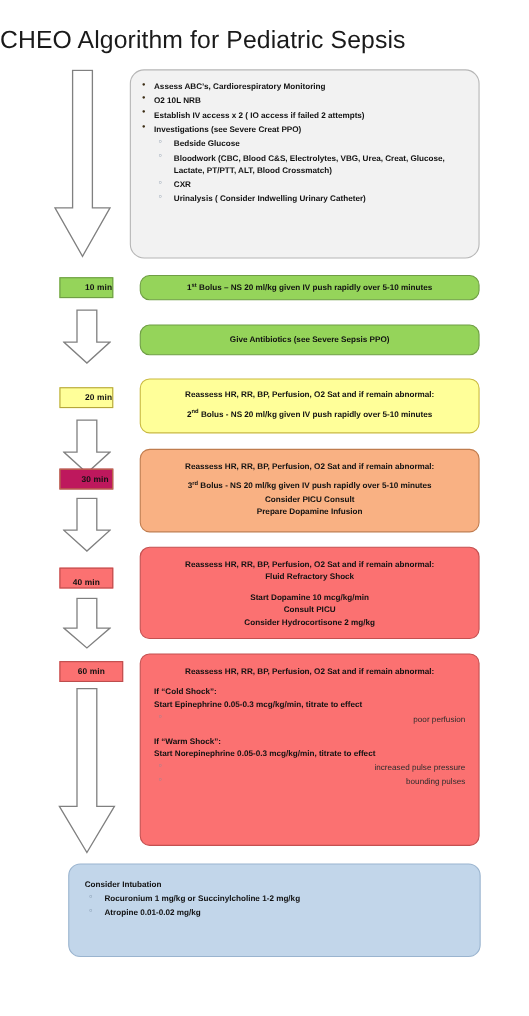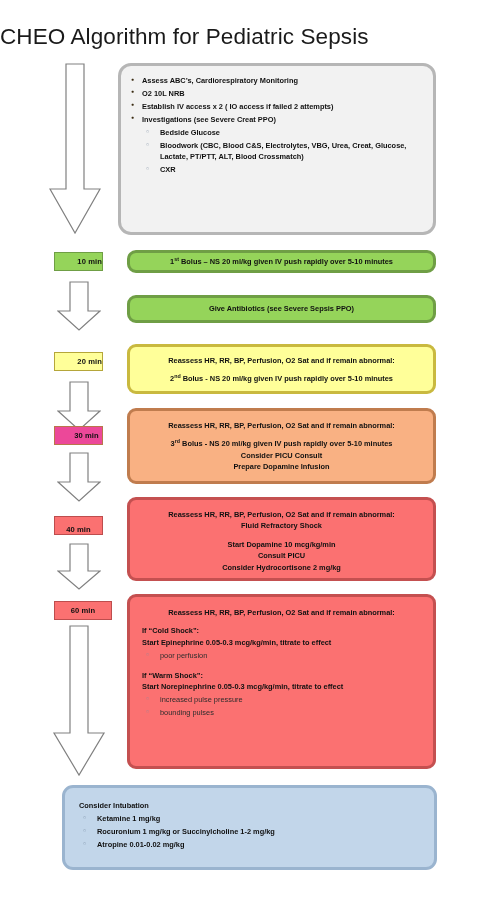--- a/index.html
+++ b/index.html
@@ -32,21 +32,21 @@
     color: #1a1a1a;
     letter-spacing: 0.1px;
     white-space: nowrap;
   }
 
   
   .node {
     position: absolute;
     box-sizing: border-box;
     border-radius: 9px;
-    border: 3px solid #f97316;
+    border: 1px solid #f97316;
     font-size: 7.4px;
     font-weight: bold;
     color: #111111;
     line-height: 1.55;
     overflow: hidden;
   }
   .node.assess {
     background: #f2f2f2;
     border-color: #b6b6b6;
     border-radius: 13px;
@@ -87,42 +87,42 @@
     margin-bottom: 1.5px;
   }
   ul.b2 > li::before {
     content: "\25CB";
     position: absolute;
     left: 4px; top: 0px;
     font-size: 5.2px;
     color: #6b7f96;
   }
   ul.b2.plain > li::before { color: #7a8ca1; }
-  .light { font-weight: normal; color: #2c2c2c; }
+  .light { font-weight: normal; color: #2c2c2c; text-align: right; }
 
   .gap { height: 7px; }
 
   sup { font-size: 0.72em; vertical-align: super; line-height: 0; }
 
   
   .time-chip {
     position: absolute;
     box-sizing: border-box;
     border: 1px solid #808080;
     font-size: 7.6px;
     font-weight: bold;
     color: #111111;
     display: flex;
     align-items: center;
     justify-content: center;
     letter-spacing: 0.1px;
   }
   .time-chip.green  { background: #95d45a; border-color: #6f9e45; justify-content: flex-end; }
   .time-chip.yellow { background: #ffff99; border-color: #b5a63a; }
-  .time-chip.orange { background: #ec4899; border-color: #b9764a; padding-left: 16px; }
+  .time-chip.orange { background: #be185d; border-color: #b9764a; padding-left: 16px; }
   .time-chip.red    { background: #fb7171; border-color: #bd4d4d; }
 
   
   .arrow {
     position: absolute;
   }
   .arrow svg { display: block; width: 100%; height: 100%; }
 </style>
 </head>
 <body>
@@ -141,20 +141,21 @@
     <ul class="b1">
       <li>Assess ABC’s, Cardiorespiratory Monitoring</li>
       <li>O2 10L NRB</li>
       <li>Establish IV access x 2  ( IO access if failed 2 attempts)</li>
       <li>
         <span>Investigations (see Severe Creat PPO)</span>
         <ul class="b2">
           <li>Bedside Glucose</li>
           <li>Bloodwork (CBC, Blood C&amp;S, Electrolytes, VBG, Urea, Creat, Glucose, Lactate, PT/PTT, ALT, Blood Crossmatch)</li>
           <li>CXR</li>
+          <li>Urinalysis ( Consider Indwelling Urinary Catheter)</li>
         </ul>
       </li>
     </ul>
   </div>
 
   <div class="time-chip green" style="left:54px; top:252px; width:49px; height:19px;">
     <span>10 min</span>
   </div>
 
   <div class="node green" style="left:127px; top:250px; width:309px; height:23px; display:flex; align-items:center; justify-content:center;">
@@ -253,19 +254,18 @@
     <div class="lft">Start Norepinephrine 0.05-0.3 mcg/kg/min, titrate to effect</div>
     <ul class="b2 plain">
       <li class="light">increased pulse pressure</li>
       <li class="light">bounding pulses</li>
     </ul>
   </div>
 
   <div class="node blue" style="left:62px; top:785px; width:375px; height:85px; padding:12px 14px;">
     <div class="lft">Consider Intubation</div>
     <ul class="b2">
-      <li>Ketamine 1 mg/kg</li>
       <li>Rocuronium 1 mg/kg or Succinylcholine 1-2 mg/kg</li>
       <li>Atropine 0.01-0.02 mg/kg</li>
     </ul>
   </div>
 
 </div>
 
 </body></html>

